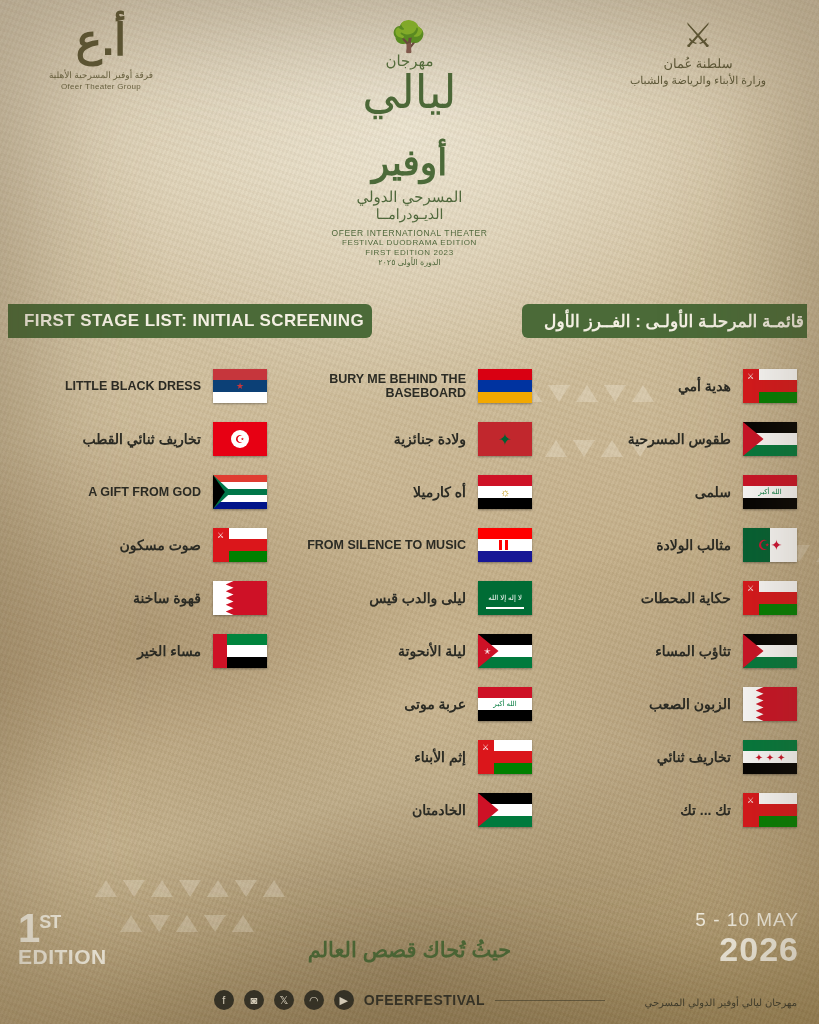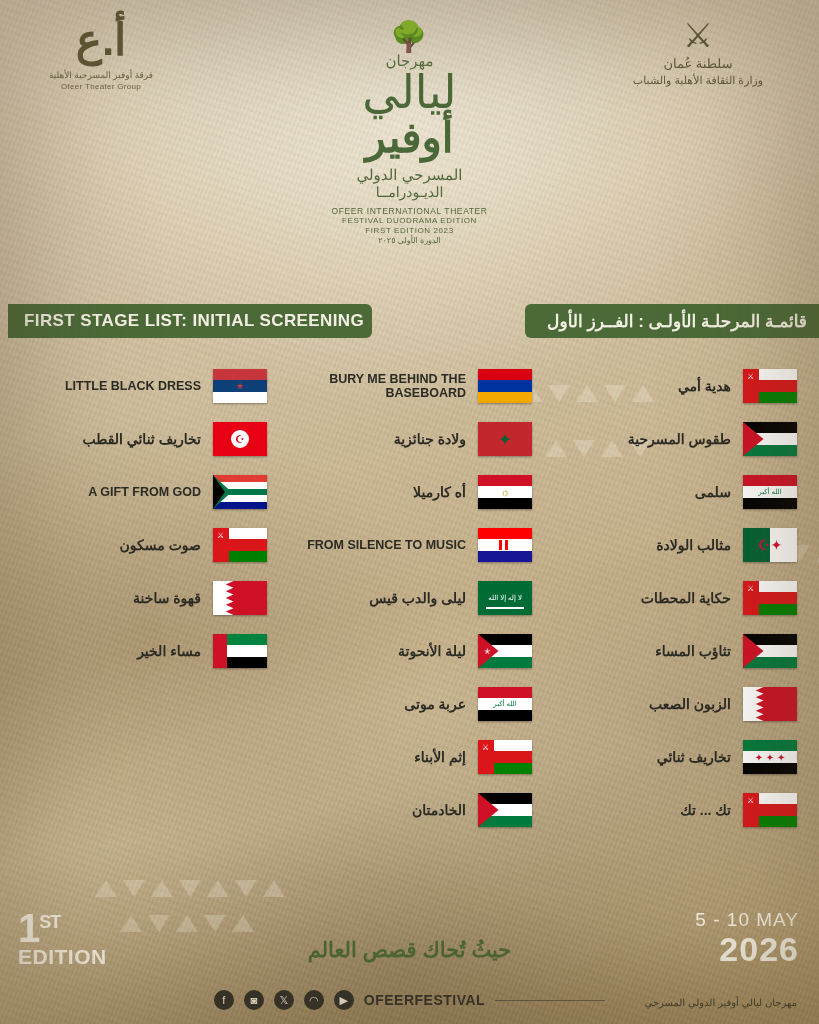--- a/index.html
+++ b/index.html
@@ -48,36 +48,36 @@
   .logo-left .en { font-size:8px; margin-top:2px; color:#6b6543; letter-spacing:.3px;}
 
   .logo-right { position:absolute; right:26px; top:18px; width:190px; text-align:center; color:#5f5a3a;}
   .logo-right .crest { font-size:34px; line-height:1; color:#5d5735;}
   .logo-right .ar1 { font-size:13px; margin-top:4px; color:#5f5a3a;}
   .logo-right .ar2 { font-size:11px; margin-top:3px; color:#5f5a3a;}
 
   .center-logo { position:absolute; left:50%; transform:translateX(-50%); top:22px; width:330px; text-align:center; color:#4e6b3c;}
   .center-logo .mihrajan { font-size:15px; color:#55713f; letter-spacing:1px;}
   .center-logo .lay { font-size:46px; font-weight:normal; color:#4c6a39; line-height:1.05; margin-top:-2px;}
-  .center-logo .ofeer { font-size:42px; font-weight:bold; color:#4c6a39; line-height:1.05;}
+  .center-logo .ofeer { font-size:36px; font-weight:bold; color:#4c6a39; line-height:1.05;margin-top:28px;}
   .center-logo .sub-ar1 { font-size:15px; color:#50683c; margin-top:6px;}
   .center-logo .sub-ar2 { font-size:14px; color:#50683c; letter-spacing:4px;}
   .center-logo .sub-en1 { font-size:8.5px; color:#50683c; margin-top:6px; letter-spacing:.6px;}
   .center-logo .sub-en2 { font-size:8px; color:#50683c; letter-spacing:.6px;}
   .center-logo .sub-en3 { font-size:8px; color:#50683c; letter-spacing:.6px; margin-top:1px;}
   .tree { font-size:30px; color:#4c6a39; line-height:1; }
 
   
   .titles { position:relative; height:40px; margin-top:4px; }
   .bar {
     position:absolute; top:0; height:34px; display:flex; align-items:center;
     background:#4b6a38; color:#f3efe2; font-weight:bold; letter-spacing:.4px;
   }
   .bar.left { left:8px; padding:0 8px 0 16px; border-radius:0 6px 6px 0; font-size:17px;}
-  .bar.right { right:0; padding:0 12px 0 22px; border-radius:6px 0 0 6px; font-size:17px; direction:rtl;}
+  .bar.right { right:12px; padding:0 3px 0 22px; border-radius:6px 0 0 6px; font-size:17px; direction:rtl;}
 
   
   .columns { position:relative; display:flex; justify-content:space-between; padding:26px 22px 0 22px; }
   .col { width:245px; display:flex; flex-direction:column; gap:21px; }
   .entry { display:flex; align-items:center; justify-content:flex-end; gap:12px; height:32px;}
   .entry .label { font-size:12.5px; font-weight:bold; color:#2b2b24; text-align:right; flex:1; }
   .entry .label.ar { font-size:14px; direction:rtl; }
   .flag {
     width:54px; height:34px; position:relative; overflow:hidden;
     box-shadow:0 1px 2px rgba(0,0,0,.35); flex:0 0 auto; background:#ddd;
@@ -159,21 +159,21 @@
     <div class="sub-ar2">الديـودرامــا</div>
     <div class="sub-en1">OFEER INTERNATIONAL THEATER</div>
     <div class="sub-en2">FESTIVAL DUODRAMA EDITION</div>
     <div class="sub-en3">FIRST EDITION 2023</div>
     <div class="sub-en3">الدورة الأولى ٢٠٢٥</div>
   </div>
 
   <div class="logo-right">
     <div class="crest">⚔</div>
     <div class="ar1">سلطنة عُمان</div>
-    <div class="ar2">وزارة الثقافة الأهلية والشباب</div>
+    <div class="ar2">وزارة الأبناء والرياضة والشباب</div>
   </div>
 
 </header>
 
 <div class="titles">
   <div class="bar left">FIRST STAGE LIST: INITIAL SCREENING</div>
   <div class="bar right">قائمـة المرحلـة الأولـى : الفــرز الأول</div>
 </div>
 
 <div class="columns" id="columns">

